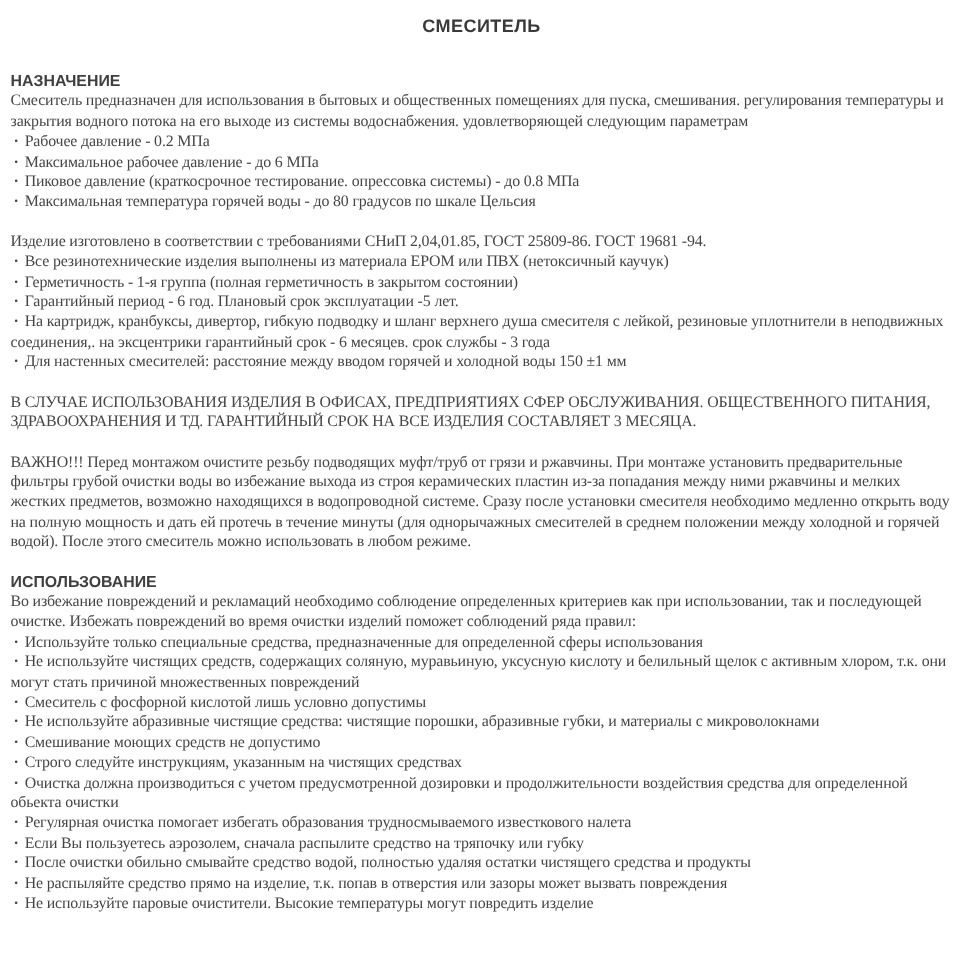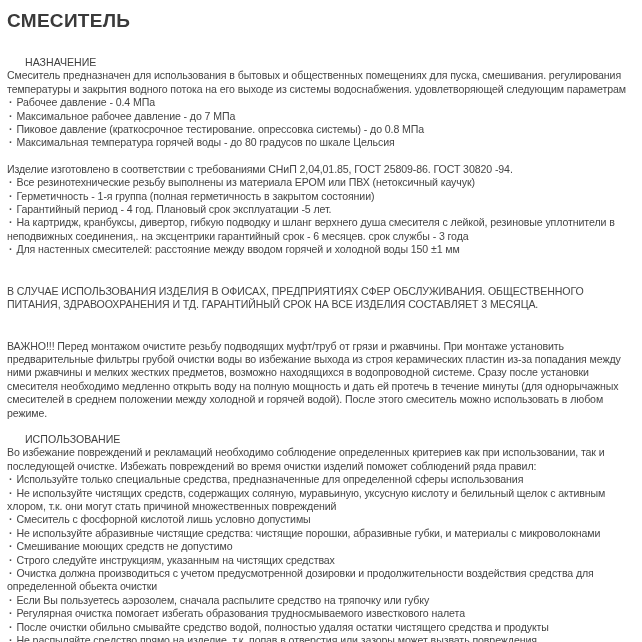--- a/index.html
+++ b/index.html
@@ -15,78 +15,79 @@
     color: #454545;
   }
   .page {
     box-sizing: border-box;
     width: 642px;
     height: 642px;
     padding: 8px 7px 0 7px;
   }
   .title {
     margin: 2px 0 24px 0;
-    font-size: 19px;
+    text-align: center;
+    font-size: 12px;
     font-weight: 700;
     color: #3a3a3a;
     letter-spacing: 0.3px;
   }
   .section { margin-top: 13px; }
   .section.first { margin-top: 0; }
   .hd {
     font-size: 10.6px;
     line-height: 13.4px;
-    font-weight: 400;
+    font-weight: 700;
     color: #3f3f3f;
-    margin-left: 18px;
   }
   .txt {
     margin: 0;
     font-size: 10.6px;
     line-height: 13.4px;
     letter-spacing: -0.1px;
+    font-family: Liberation Serif, serif;
   }
-  .note { margin-top: 28px; }
+  .note { margin-top: 13px; }
   .bullet .dot {
     display: inline-block;
     margin: 0 4px 0 2px;
     font-weight: 700;
   }
 </style>
 </head>
 <body>
 
 <div class="page">
 
   <h1 class="title">СМЕСИТЕЛЬ</h1>
 
   <section class="section first">
     <div class="hd">НАЗНАЧЕНИЕ</div>
     <p class="txt">Смеситель предназначен для использования в бытовых и общественных помещениях для пуска, смешивания. регулирования температуры и закрытия водного потока на его выходе из системы водоснабжения. удовлетворяющей следующим параметрам</p>
     <div>
 
-        <p class="txt bullet"><span class="dot">·</span><span>Рабочее давление - 0.4 МПа</span></p>
+        <p class="txt bullet"><span class="dot">·</span><span>Рабочее давление - 0.2 МПа</span></p>
 
-        <p class="txt bullet"><span class="dot">·</span><span>Максимальное рабочее давление - до 7 МПа</span></p>
+        <p class="txt bullet"><span class="dot">·</span><span>Максимальное рабочее давление - до 6 МПа</span></p>
 
         <p class="txt bullet"><span class="dot">·</span><span>Пиковое давление (краткосрочное тестирование. опрессовка системы) - до 0.8 МПа</span></p>
 
         <p class="txt bullet"><span class="dot">·</span><span>Максимальная температура горячей воды - до 80 градусов по шкале Цельсия</span></p>
       </div>
   </section>
 
   <section class="section">
-    <p class="txt">Изделие изготовлено в соответствии с требованиями СНиП 2,04,01.85, ГОСТ 25809-86. ГОСТ 30820 -94.</p>
+    <p class="txt">Изделие изготовлено в соответствии с требованиями СНиП 2,04,01.85, ГОСТ 25809-86. ГОСТ 19681 -94.</p>
     <div>
 
-        <p class="txt bullet"><span class="dot">·</span><span>Все резинотехнические резьбу выполнены из материала ЕРОМ или ПВХ (нетоксичный каучук)</span></p>
+        <p class="txt bullet"><span class="dot">·</span><span>Все резинотехнические изделия выполнены из материала ЕРОМ или ПВХ (нетоксичный каучук)</span></p>
 
         <p class="txt bullet"><span class="dot">·</span><span>Герметичность - 1-я группа (полная герметичность в закрытом состоянии)</span></p>
 
-        <p class="txt bullet"><span class="dot">·</span><span>Гарантийный период - 4 год. Плановый срок эксплуатации -5 лет.</span></p>
+        <p class="txt bullet"><span class="dot">·</span><span>Гарантийный период - 6 год. Плановый срок эксплуатации -5 лет.</span></p>
 
         <p class="txt bullet"><span class="dot">·</span><span>На картридж, кранбуксы, дивертор, гибкую подводку и шланг верхнего душа смесителя с лейкой, резиновые уплотнители в неподвижных соединения,. на эксцентрики гарантийный срок - 6 месяцев. срок службы - 3 года</span></p>
 
         <p class="txt bullet"><span class="dot">·</span><span>Для настенных смесителей: расстояние между вводом горячей и холодной воды 150 ±1 мм</span></p>
       </div>
   </section>
 
   <p class="txt note">В СЛУЧАЕ ИСПОЛЬЗОВАНИЯ ИЗДЕЛИЯ В ОФИСАХ, ПРЕДПРИЯТИЯХ СФЕР ОБСЛУЖИВАНИЯ. ОБЩЕСТВЕННОГО ПИТАНИЯ, ЗДРАВООХРАНЕНИЯ И ТД. ГАРАНТИЙНЫЙ СРОК НА ВСЕ ИЗДЕЛИЯ СОСТАВЛЯЕТ 3 МЕСЯЦА.</p>
 
   <p class="txt note">ВАЖНО!!! Перед монтажом очистите резьбу подводящих муфт/труб от грязи и ржавчины. При монтаже установить предварительные фильтры грубой очистки воды во избежание выхода из строя керамических пластин из-за попадания между ними ржавчины и мелких жестких предметов, возможно находящихся в водопроводной системе. Сразу после установки смесителя необходимо медленно открыть воду на полную мощность и дать ей протечь в течение минуты (для однорычажных смесителей в среднем положении между холодной и горячей водой). После этого смеситель можно использовать в любом режиме.</p>
@@ -103,23 +104,23 @@
         <p class="txt bullet"><span class="dot">·</span><span>Смеситель с фосфорной кислотой лишь условно допустимы</span></p>
 
         <p class="txt bullet"><span class="dot">·</span><span>Не используйте абразивные чистящие средства: чистящие порошки, абразивные губки, и материалы с микроволокнами</span></p>
 
         <p class="txt bullet"><span class="dot">·</span><span>Смешивание моющих средств не допустимо</span></p>
 
         <p class="txt bullet"><span class="dot">·</span><span>Строго следуйте инструкциям, указанным на чистящих средствах</span></p>
 
         <p class="txt bullet"><span class="dot">·</span><span>Очистка должна производиться с учетом предусмотренной дозировки и продолжительности воздействия средства для определенной обьекта очистки</span></p>
 
+        <p class="txt bullet"><span class="dot">·</span><span>Регулярная очистка помогает избегать образования трудносмываемого известкового налета</span></p>
+
         <p class="txt bullet"><span class="dot">·</span><span>Если Вы пользуетесь аэрозолем, сначала распылите средство на тряпочку или губку</span></p>
-
-        <p class="txt bullet"><span class="dot">·</span><span>Регулярная очистка помогает избегать образования трудносмываемого известкового налета</span></p>
 
         <p class="txt bullet"><span class="dot">·</span><span>После очистки обильно смывайте средство водой, полностью удаляя остатки чистящего средства и продукты</span></p>
 
         <p class="txt bullet"><span class="dot">·</span><span>Не распыляйте средство прямо на изделие, т.к. попав в отверстия или зазоры может вызвать повреждения</span></p>
 
         <p class="txt bullet"><span class="dot">·</span><span>Не используйте паровые очистители. Высокие температуры могут повредить изделие</span></p>
 
       </div>
   </section>
 

